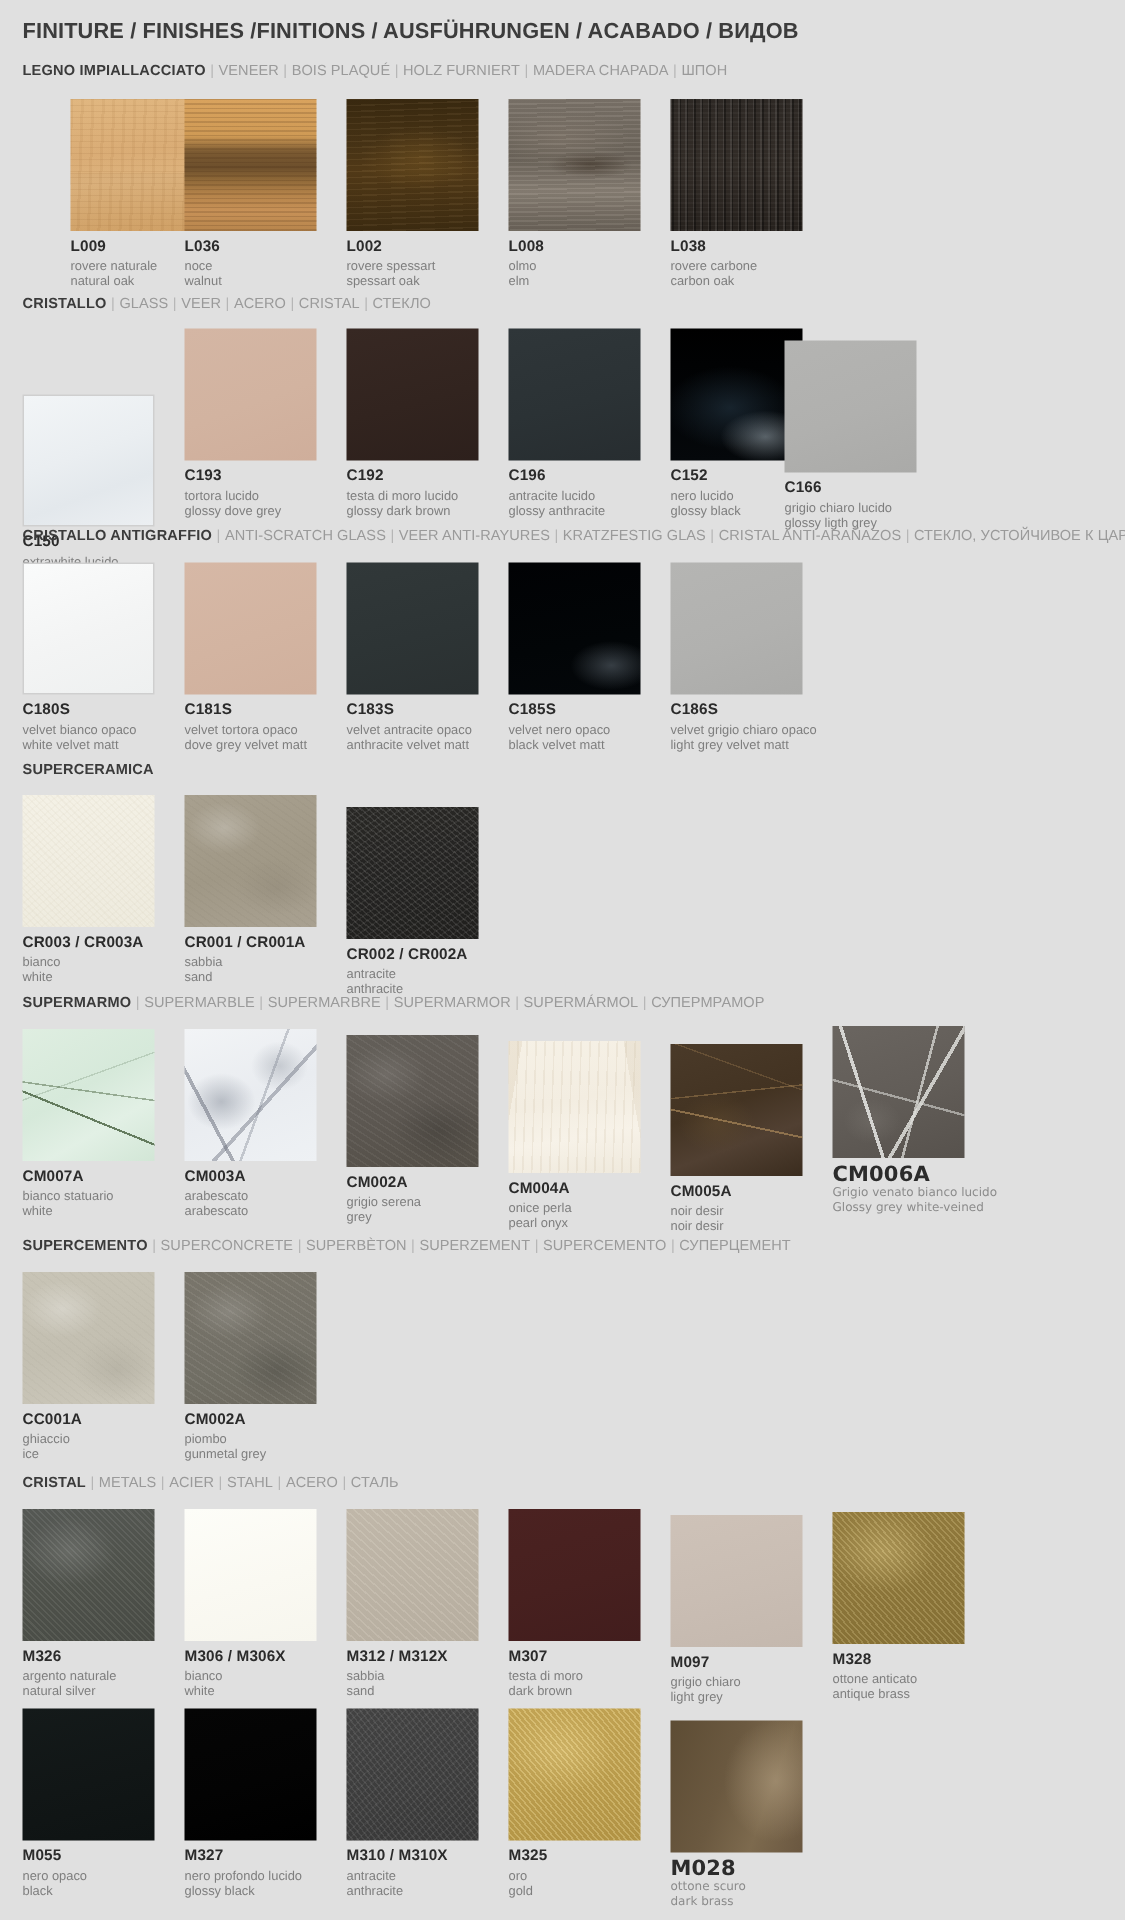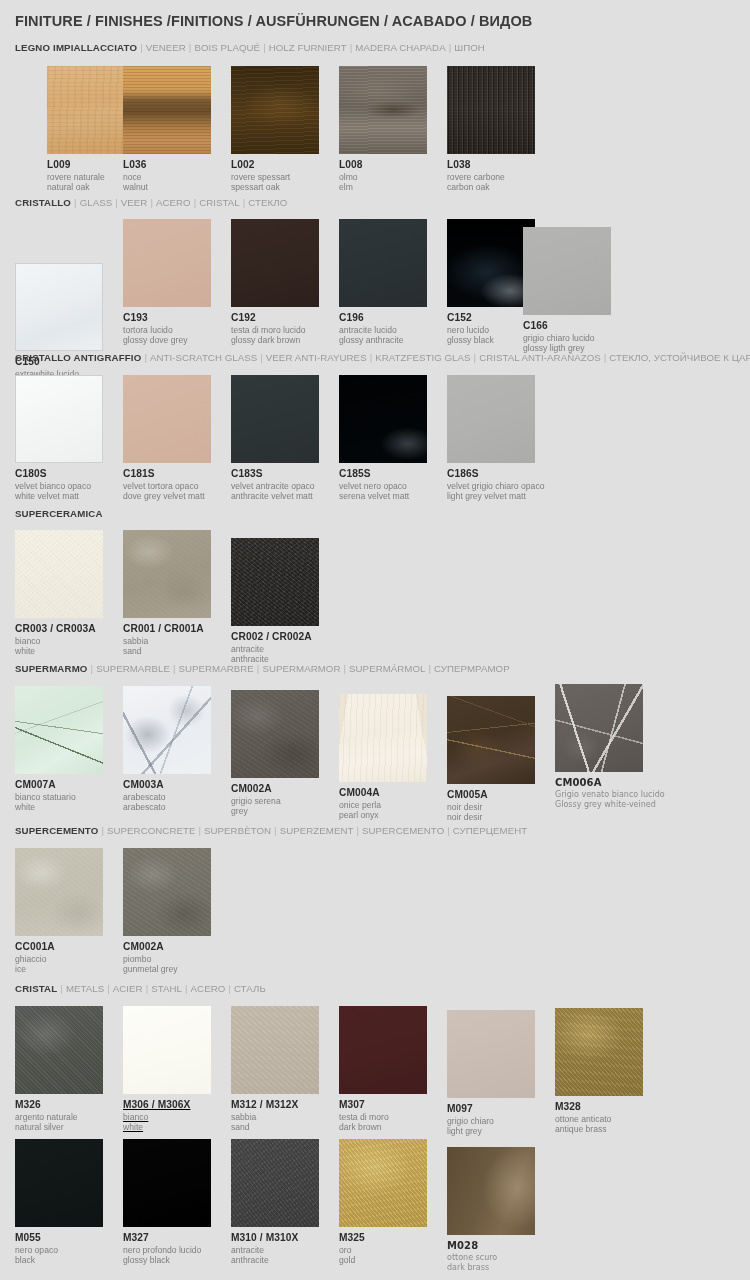--- a/index.html
+++ b/index.html
@@ -73,21 +73,21 @@
   .desc {
     font-size: 8.6px;
     color: #7e7e7e;
     line-height: 10.2px;
     white-space: nowrap;
     margin-top: 1px;
   }
   .desc .l2 { display: block; }
 
   
-  .softlabel .code { font-family: "DejaVu Sans", sans-serif; font-size: 10px; }
+  .softlabel .code { font-family: "DejaVu Sans", sans-serif; font-size: 14px; }
   .softlabel .desc { font-family: "DejaVu Sans", sans-serif; font-size: 8px; color: #8c8c8c; }
 
   
   
   .tex-L009 {
     background:
       linear-gradient(to bottom, rgba(0,0,0,0) 0 56%, rgba(120,78,36,0.10) 56% 57%, rgba(0,0,0,0.02) 57% 100%),
       repeating-linear-gradient(180deg, rgba(150,104,55,0.13) 0 1px, rgba(255,255,255,0) 1px 4px),
       repeating-linear-gradient(92deg, rgba(160,112,60,0.09) 0 2px, rgba(236,200,150,0.05) 2px 7px),
       linear-gradient(175deg,#e0b67f 0%, #d9ab74 40%, #ddb27c 60%, #d2a165 100%);
@@ -404,21 +404,21 @@
           <div class="desc">
             <span class="l2">velvet antracite opaco</span>
             <span class="l2">anthracite velvet matt</span>
           </div>
         </div>
         <div class="cell" style="left: 339px; top: 23px;">
           <div class="sw tex-C185S"></div>
           <div class="code">C185S</div>
           <div class="desc">
             <span class="l2">velvet nero opaco</span>
-            <span class="l2">serena velvet matt</span>
+            <span class="l2">black velvet matt</span>
           </div>
         </div>
         <div class="cell" style="left: 447px; top: 23px;">
           <div class="sw tex-C186S"></div>
           <div class="code">C186S</div>
           <div class="desc">
             <span class="l2">velvet grigio chiaro opaco</span>
             <span class="l2">light grey velvet matt</span>
           </div>
         </div>
@@ -523,21 +523,21 @@
       <div class="section" style="top: 983px;">
         <div class="sec-head"><span class="it">CRISTAL</span><span class="sep">|</span><span class="tr">METALS</span><span class="sep">|</span><span class="tr">ACIER</span><span class="sep">|</span><span class="tr">STAHL</span><span class="sep">|</span><span class="tr">ACERO</span><span class="sep">|</span><span class="tr">СТАЛЬ</span></div>
         <div class="cell" style="left: 15px; top: 23px;">
           <div class="sw tex-M326"></div>
           <div class="code">M326</div>
           <div class="desc">
             <span class="l2">argento naturale</span>
             <span class="l2">natural silver</span>
           </div>
         </div>
-        <div class="cell" style="left: 123px; top: 23px; text-decoration: underline;">
+        <div class="cell" style="left: 123px; top: 23px;">
           <div class="sw tex-M306"></div>
           <div class="code">M306 / M306X</div>
           <div class="desc">
             <span class="l2">bianco</span>
             <span class="l2">white</span>
           </div>
         </div>
         <div class="cell" style="left: 231px; top: 23px;">
           <div class="sw tex-M312"></div>
           <div class="code">M312 / M312X</div>

